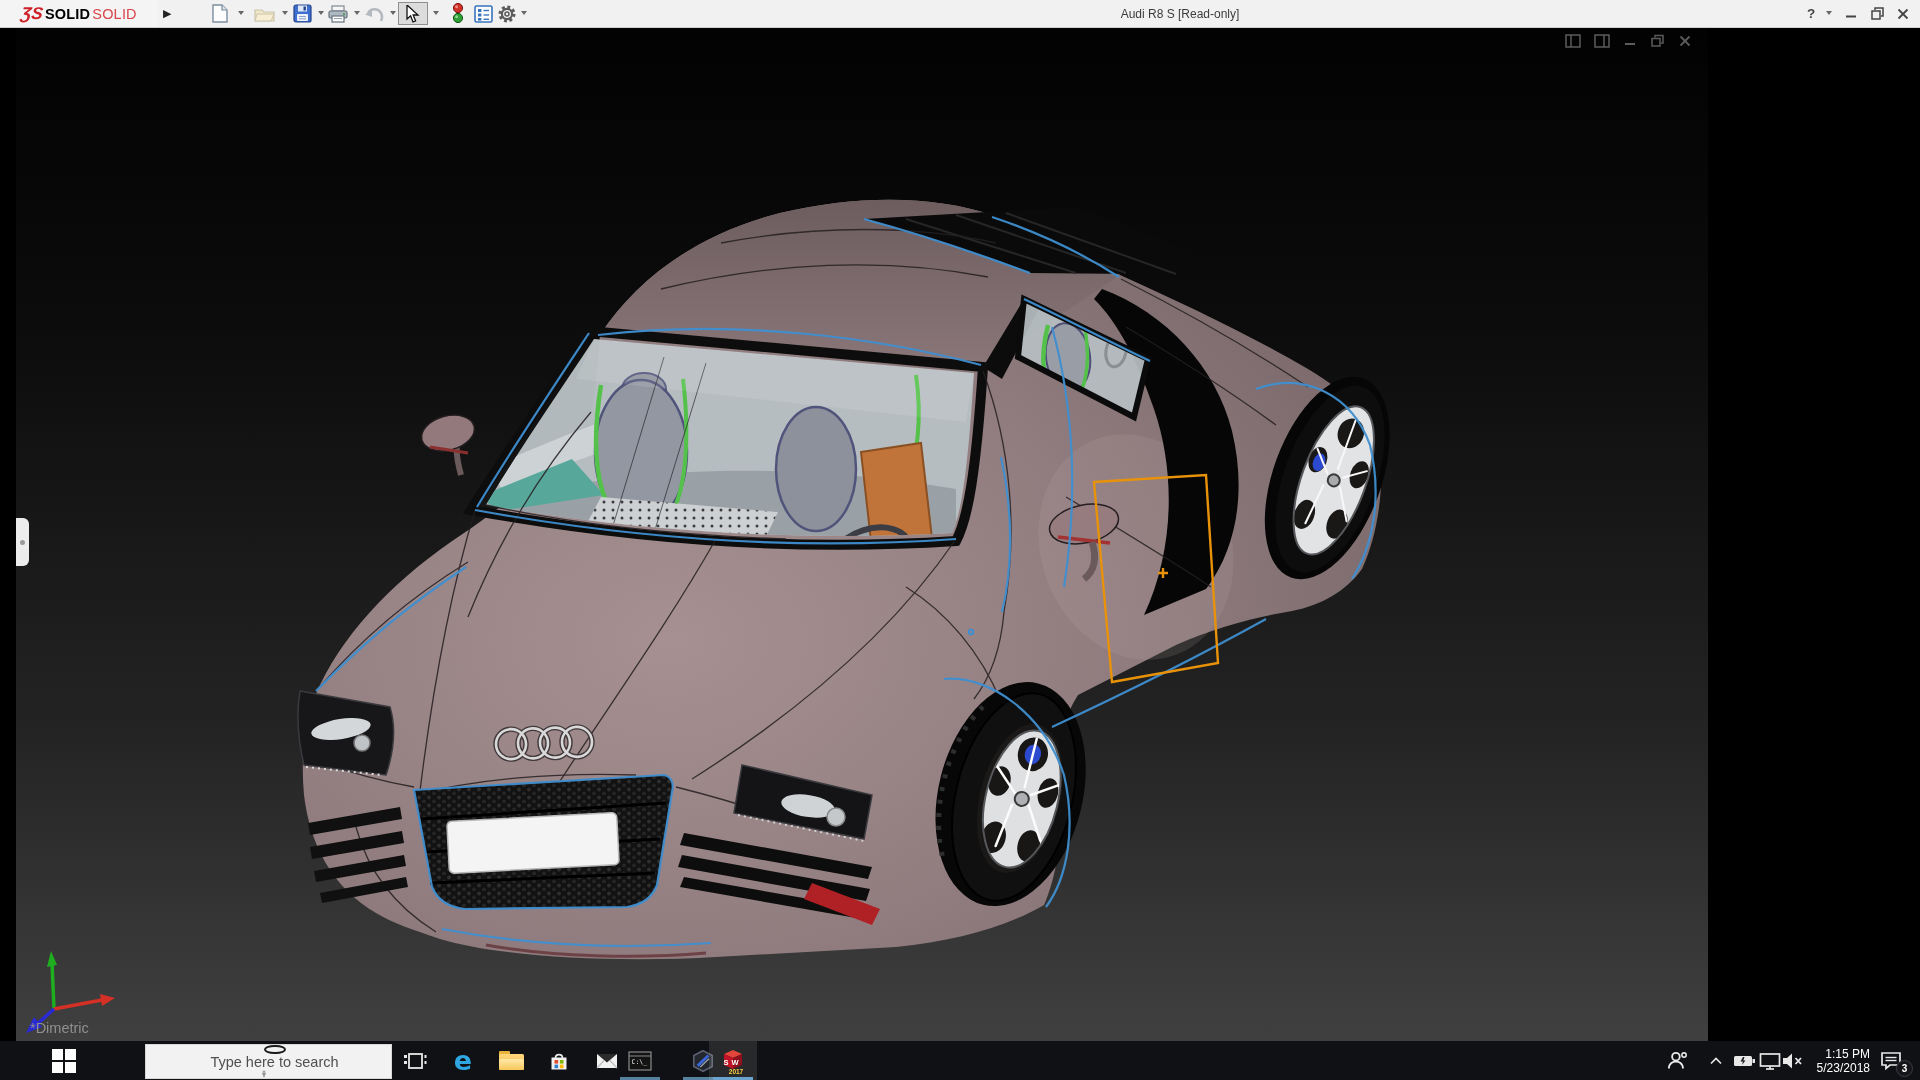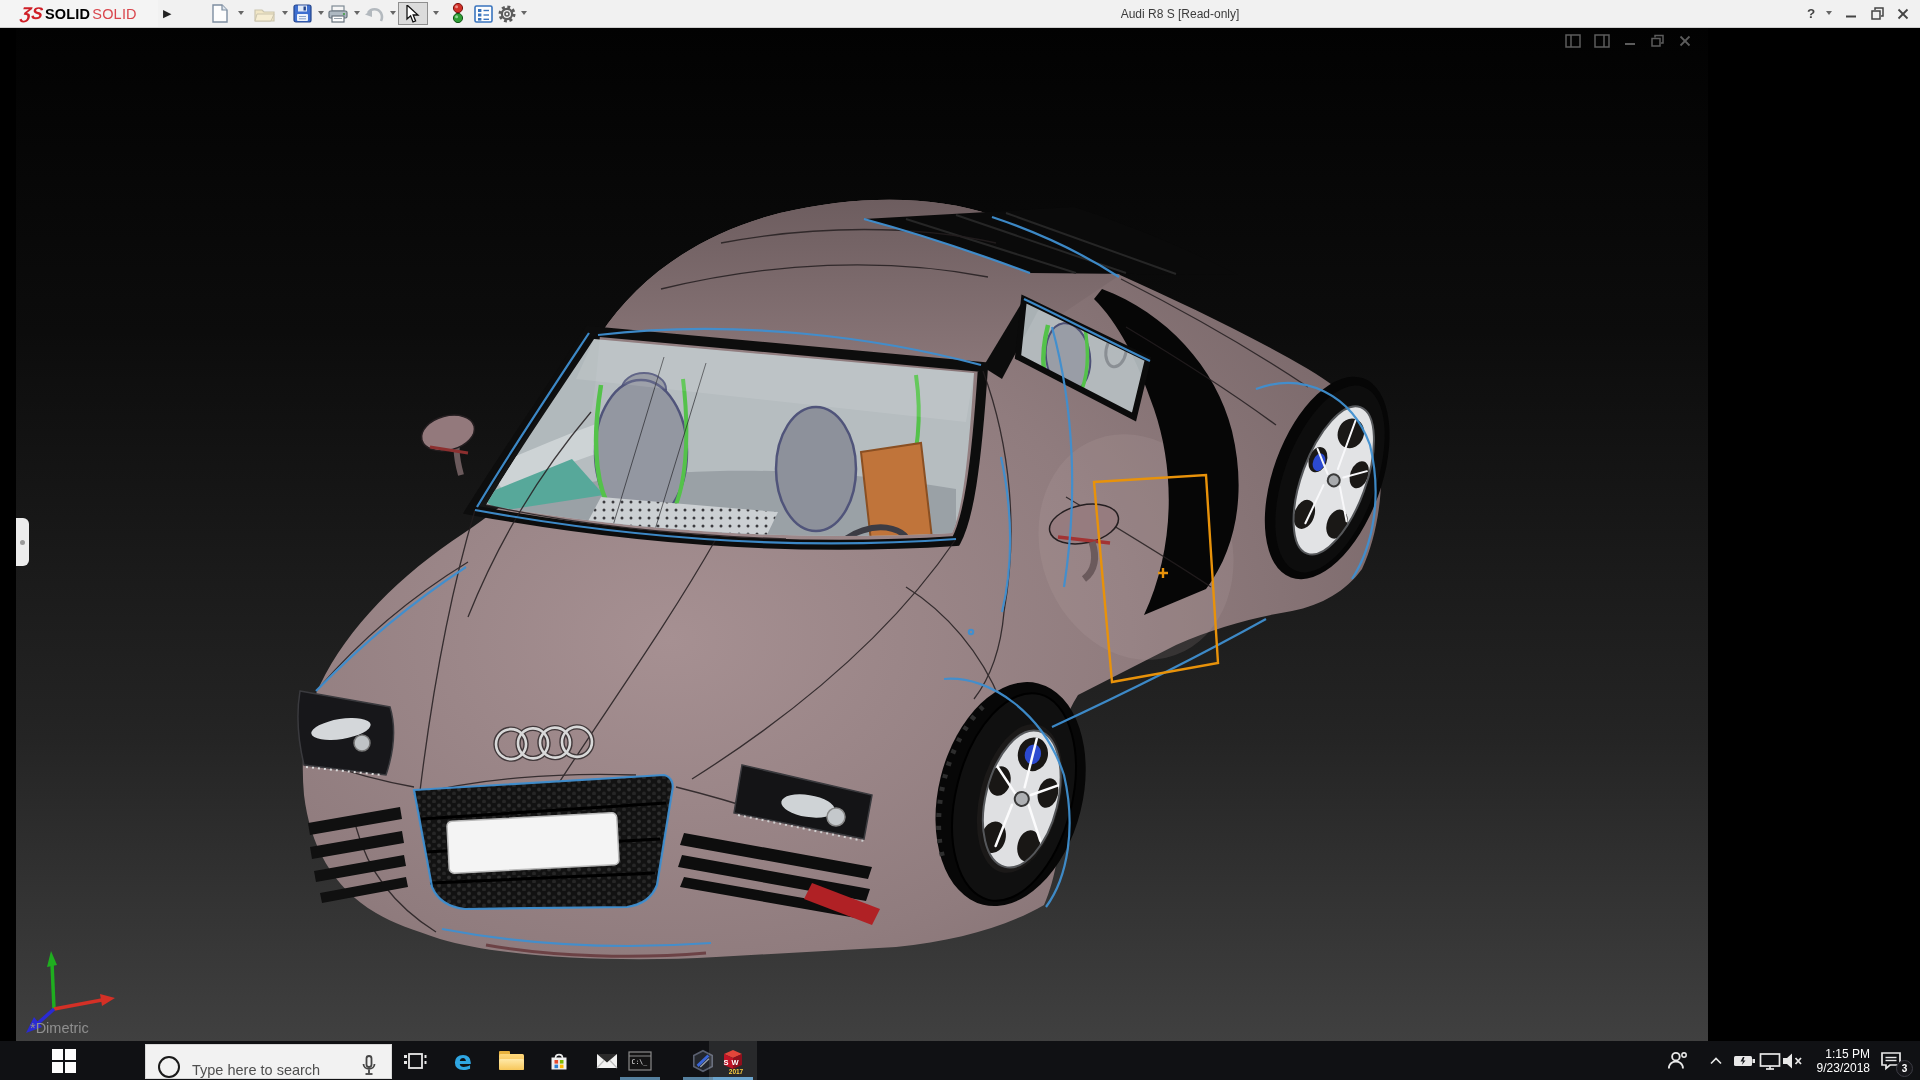--- a/index.html
+++ b/index.html
@@ -38,21 +38,21 @@
   .view-label{position:absolute;left:14px;top:993px;font-size:14.5px;color:#8f8f8f;}
   .triad{position:absolute;left:6px;top:920px;}
   .model-svg{position:absolute;left:0;top:0;}
 
   
   .taskbar{position:absolute;left:0;top:1041px;width:1920px;height:39px;background:#101114;z-index:40;}
   .start{position:absolute;left:52px;top:8px;width:24px;height:24px;display:grid;
          grid-template-columns:11px 11px;grid-template-rows:11px 11px;gap:1.5px;}
   .start i{background:#fdfdfd;display:block;}
   .searchbox{position:absolute;left:145px;top:3px;width:247px;height:35px;background:#f2f2f2;
-             display:flex;align-items:flex-end;border:1px solid #d8d8d8;box-sizing:border-box;}
+             display:flex;align-items:center;border:1px solid #d8d8d8;box-sizing:border-box;flex-direction:column;}
   .searchbox .circ{margin-left:12px;width:18px;height:18px;border:2.4px solid #1a1a1a;border-radius:50%;}
   .searchbox .ph{margin-left:12px;font-size:14.5px;color:#4f4f4f;flex:1;}
   .slot{position:absolute;top:0;width:48px;height:39px;display:flex;align-items:center;justify-content:center;}
   .slot.active{background:rgba(255,255,255,.10);}
   .indicator{position:absolute;bottom:0;left:4px;right:4px;height:3px;background:#56819f;}
   .indicator.bright{background:#6ba4cd;}
   .edge-e{font:700 27px "DejaVu Sans",sans-serif;color:#2fa6e2;line-height:1;}
   .folder{position:relative;width:25px;height:19px;}
   .folder .back{position:absolute;left:0;top:0;width:11px;height:5px;background:#e8b23e;border-radius:1px;}
   .folder .body{position:absolute;left:0;top:3px;width:25px;height:16px;
@@ -578,21 +578,21 @@
     </div>
     <div class="tray" style="left:1780px">
       <svg width="26" height="22" viewBox="0 0 26 22">
         <polygon points="3,8 7,8 12,3.5 12,18.5 7,14 3,14" fill="#e8e8e8"></polygon>
         <path d="M15.5,8 L21,14 M21,8 L15.5,14" stroke="#e8e8e8" stroke-width="1.8"></path>
       </svg>
     </div>
 
     <div class="clock">
       <span>1:15 PM</span>
-      <span>9/23/2018</span>
+      <span>5/23/2018</span>
     </div>
 
     <div class="tray" style="left:1878px">
       <svg width="26" height="24" viewBox="0 0 26 24">
         <path d="M4,4 L22,4 L22,16 L12,16 L8,19.5 L8,16 L4,16 Z" fill="none" stroke="#e8e8e8" stroke-width="1.7"></path>
         <line x1="7.5" y1="8.5" x2="18.5" y2="8.5" stroke="#e8e8e8" stroke-width="1.4"></line>
         <line x1="7.5" y1="11.5" x2="18.5" y2="11.5" stroke="#e8e8e8" stroke-width="1.4"></line>
       </svg>
     </div>
   </div>

